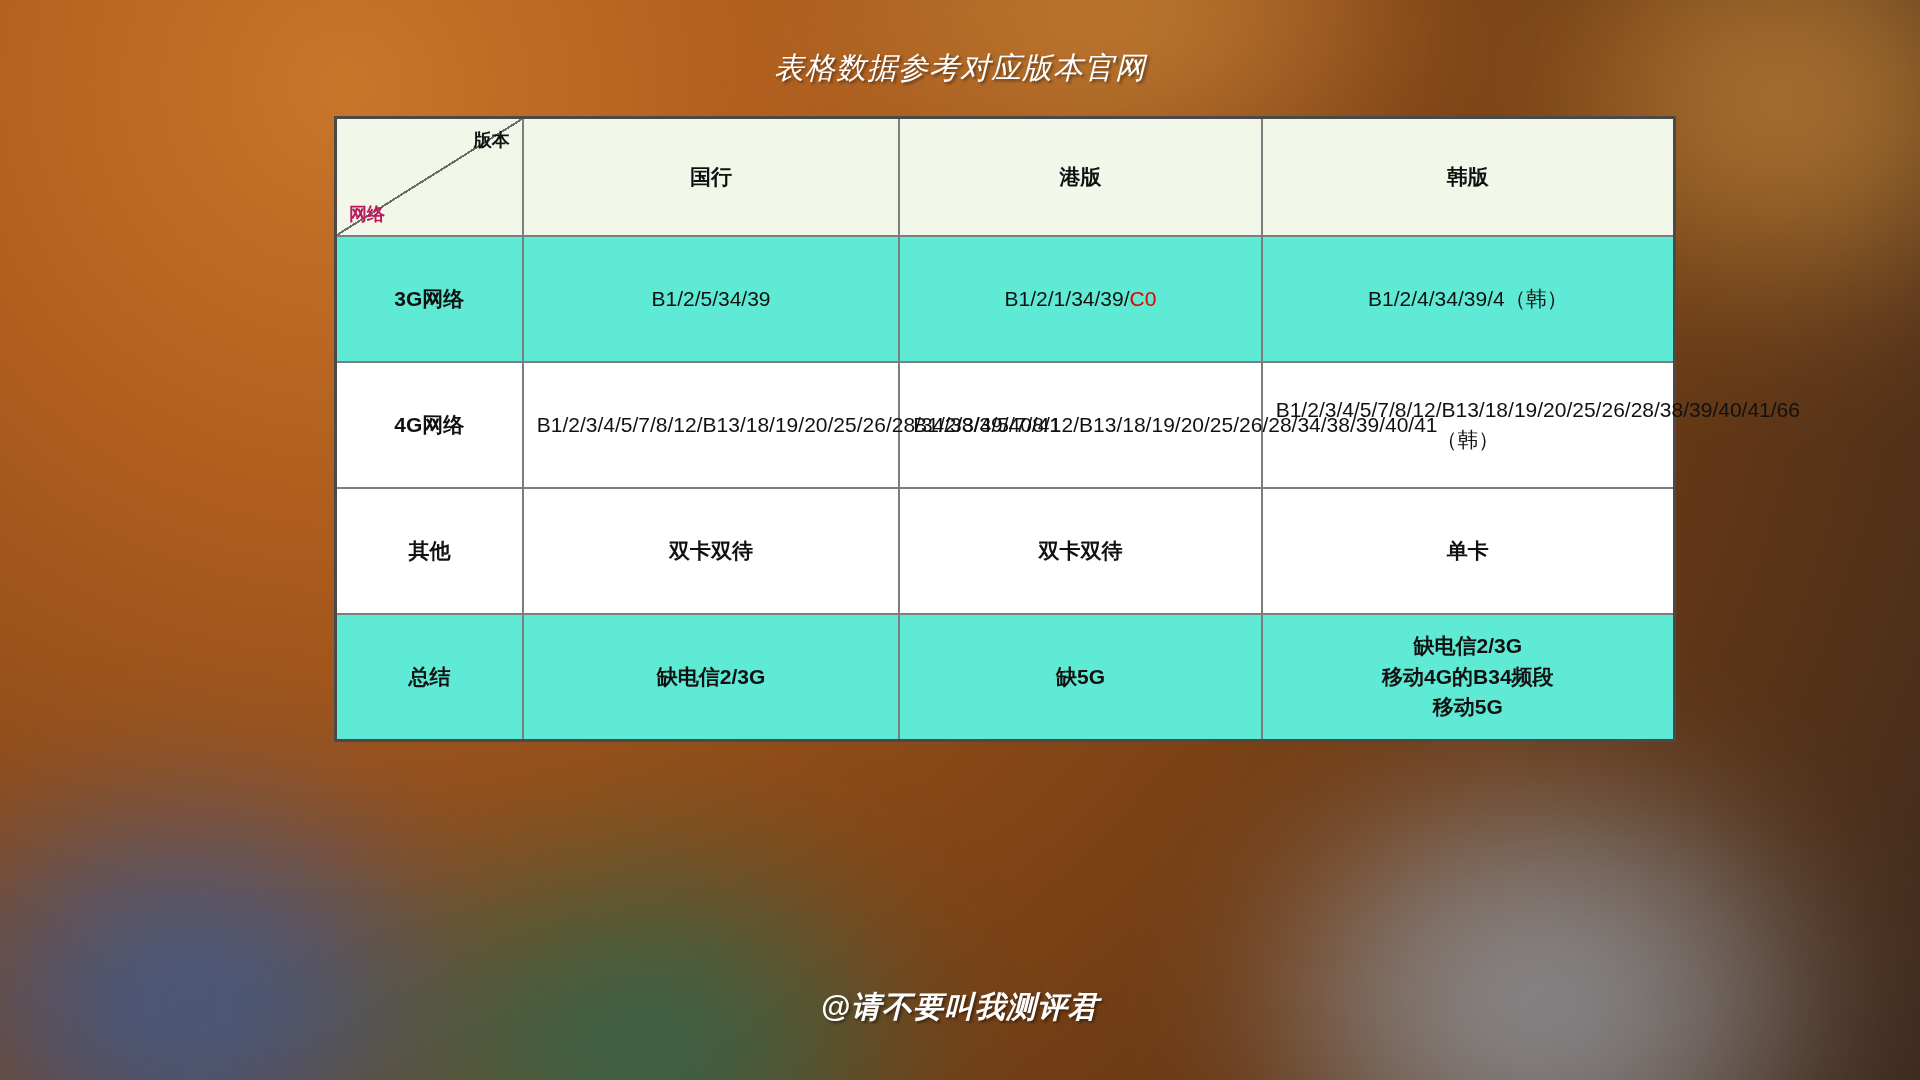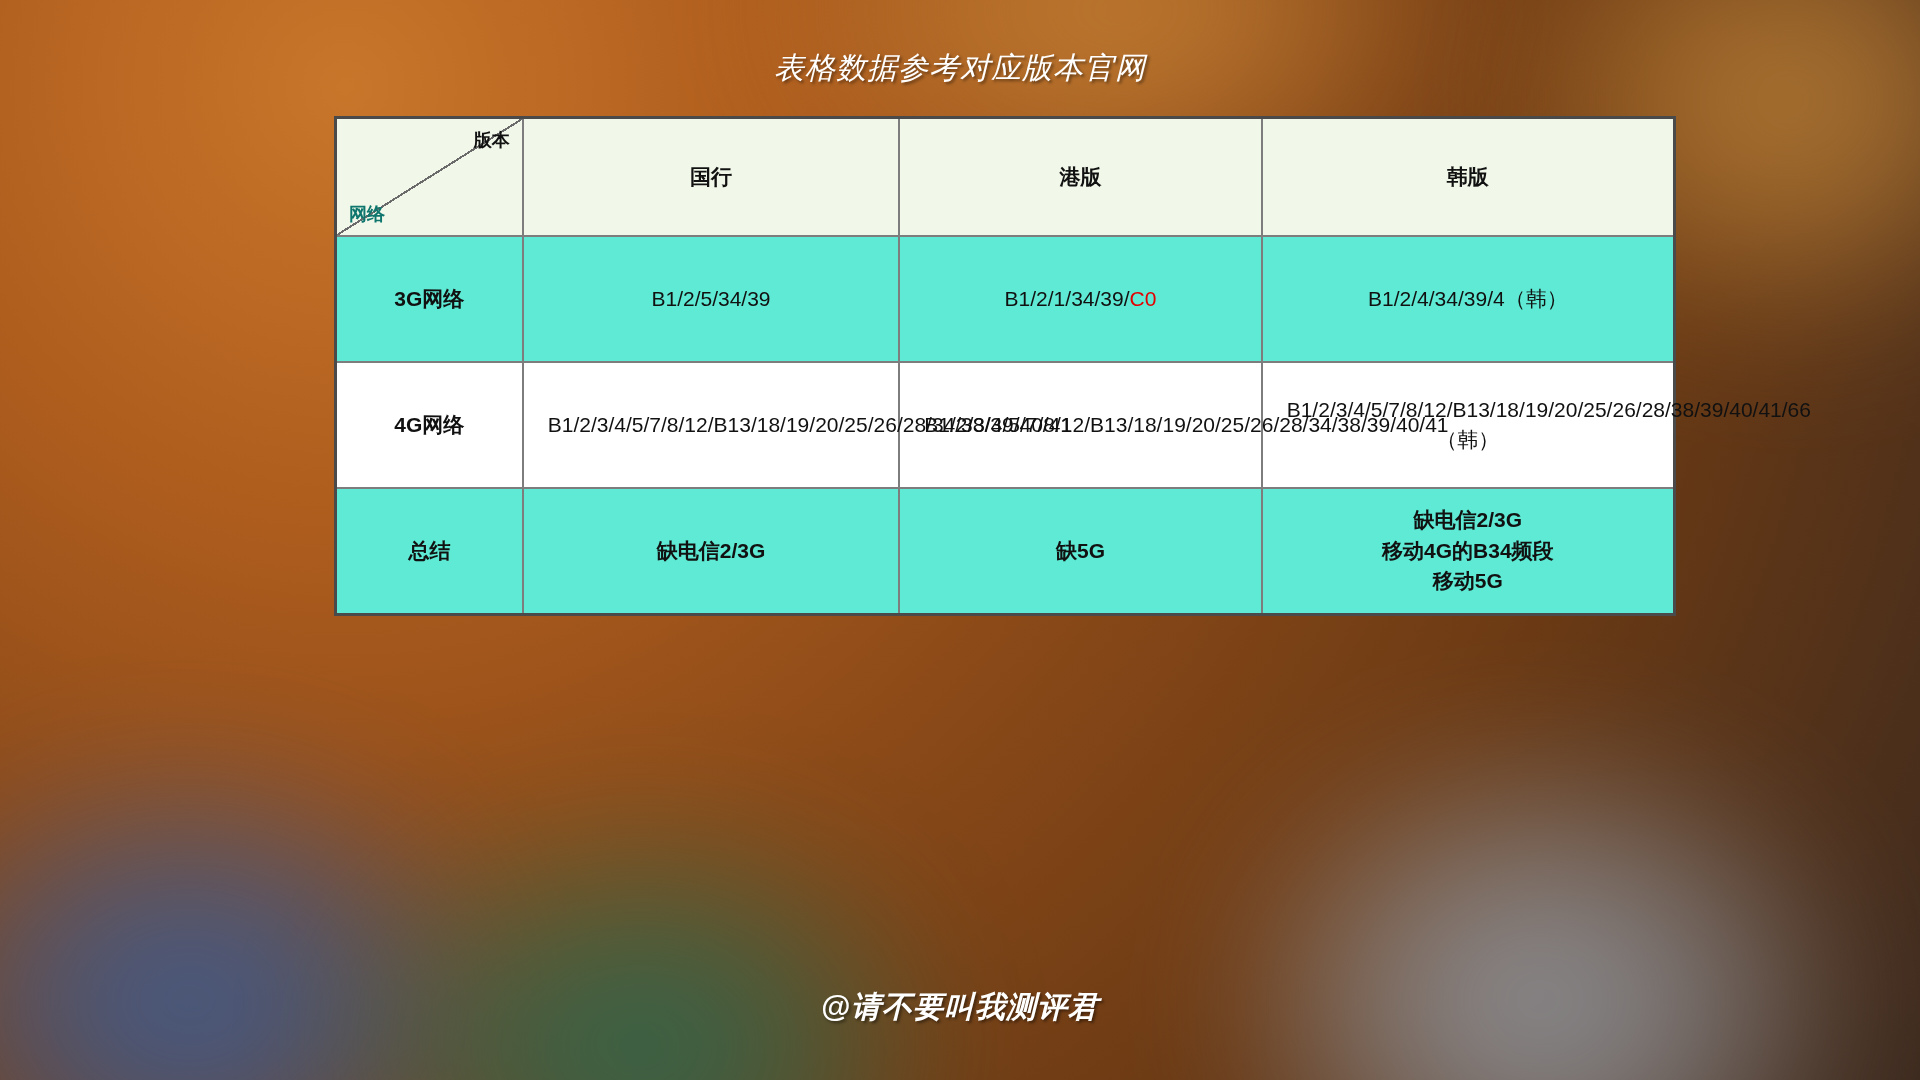--- a/index.html
+++ b/index.html
@@ -82,21 +82,21 @@
     border-collapse: collapse;
     width: 100%;
     table-layout: fixed;
     background: #ffffff;
     border: 3px solid #4a4a4a;
   }
   table.spec td, table.spec th {
     border: 2px solid #7d7d7d;
     vertical-align: middle;
     text-align: center;
-    padding: 10px 24px;
+    padding: 10px 13px;
     color: #111111;
     font-size: 21px;
     line-height: 1.45;
   }
   col.c0 { width: 186px; }
   col.c1 { width: 374px; }
   col.c2 { width: 360px; }
   col.c3 { width: 410px; }
 
   tr.row-alt td { background: #5eead4; }
@@ -128,21 +128,21 @@
     font-size: 18px;
     font-weight: bold;
     color: #111;
   }
   .corner .lbl-network {
     position: absolute;
     left: 12px;
     bottom: 8px;
     font-size: 18px;
     font-weight: bold;
-    color: #0f766e;
+    color: #be185d;
   }
 
   td.rowhead {
     font-weight: bold;
     font-size: 22px;
   }
   td.body-cell { font-size: 21px; }
   td.tall { height: 104px; }
   .red { color: #e40000; }
   .bold-cell { font-weight: bold; font-size: 22px; }
@@ -189,20 +189,26 @@
         </tr>
 
         <tr class="row-white">
           <td class="rowhead tall">4G网络</td>
           <td class="body-cell tall">B1/2/3/4/5/7/8/12/B13/18/19/20/25/26/28/34/38/39/40/41</td>
           <td class="body-cell tall">B1/2/3/4/5/7/8/12/B13/18/19/20/25/26/28/34/38/39/40/41</td>
           <td class="body-cell tall">B1/2/3/4/5/7/8/12/B13/18/19/20/25/26/28/38/39/40/41/66（韩）</td>
         </tr>
 
 
+        <tr class="row-white">
+          <td class="rowhead tall">其他</td>
+          <td class="bold-cell tall">双卡双待</td>
+          <td class="bold-cell tall">双卡双待</td>
+          <td class="bold-cell tall">单卡</td>
+        </tr>
 
         <tr class="row-alt">
           <td class="rowhead tall">总结</td>
           <td class="bold-cell tall">缺电信2/3G</td>
           <td class="bold-cell tall">缺5G</td>
           <td class="bold-cell tall" style="white-space: pre-line;">缺电信2/3G
 移动4G的B34频段
 移动5G</td>
         </tr>
       </tbody>

